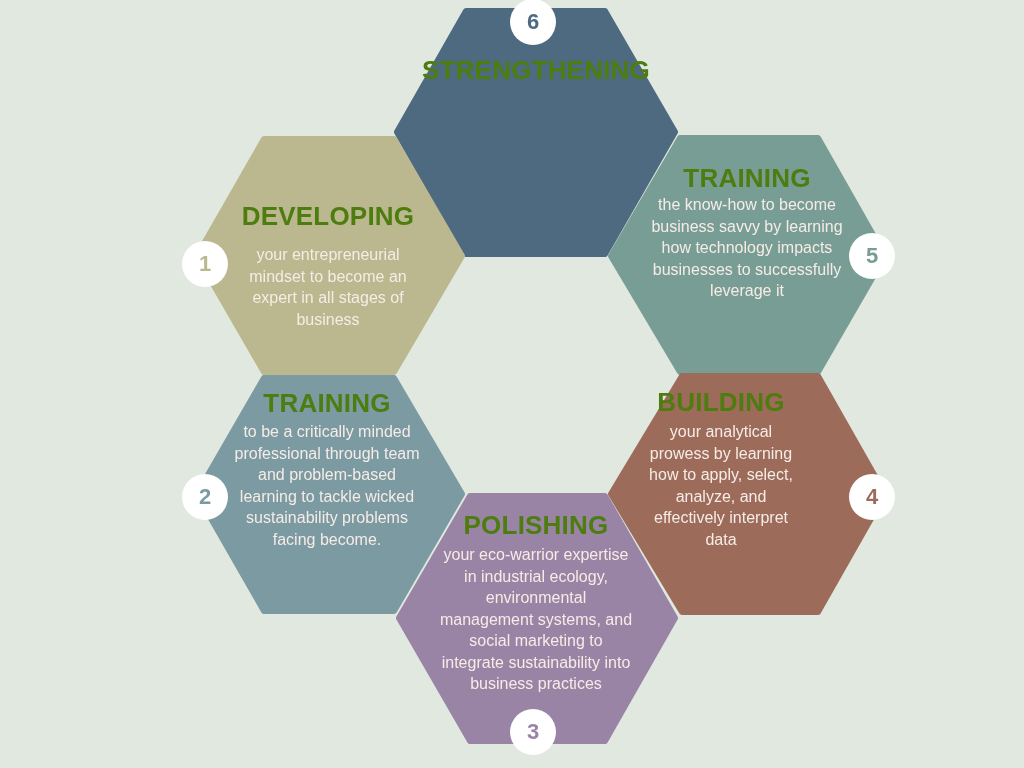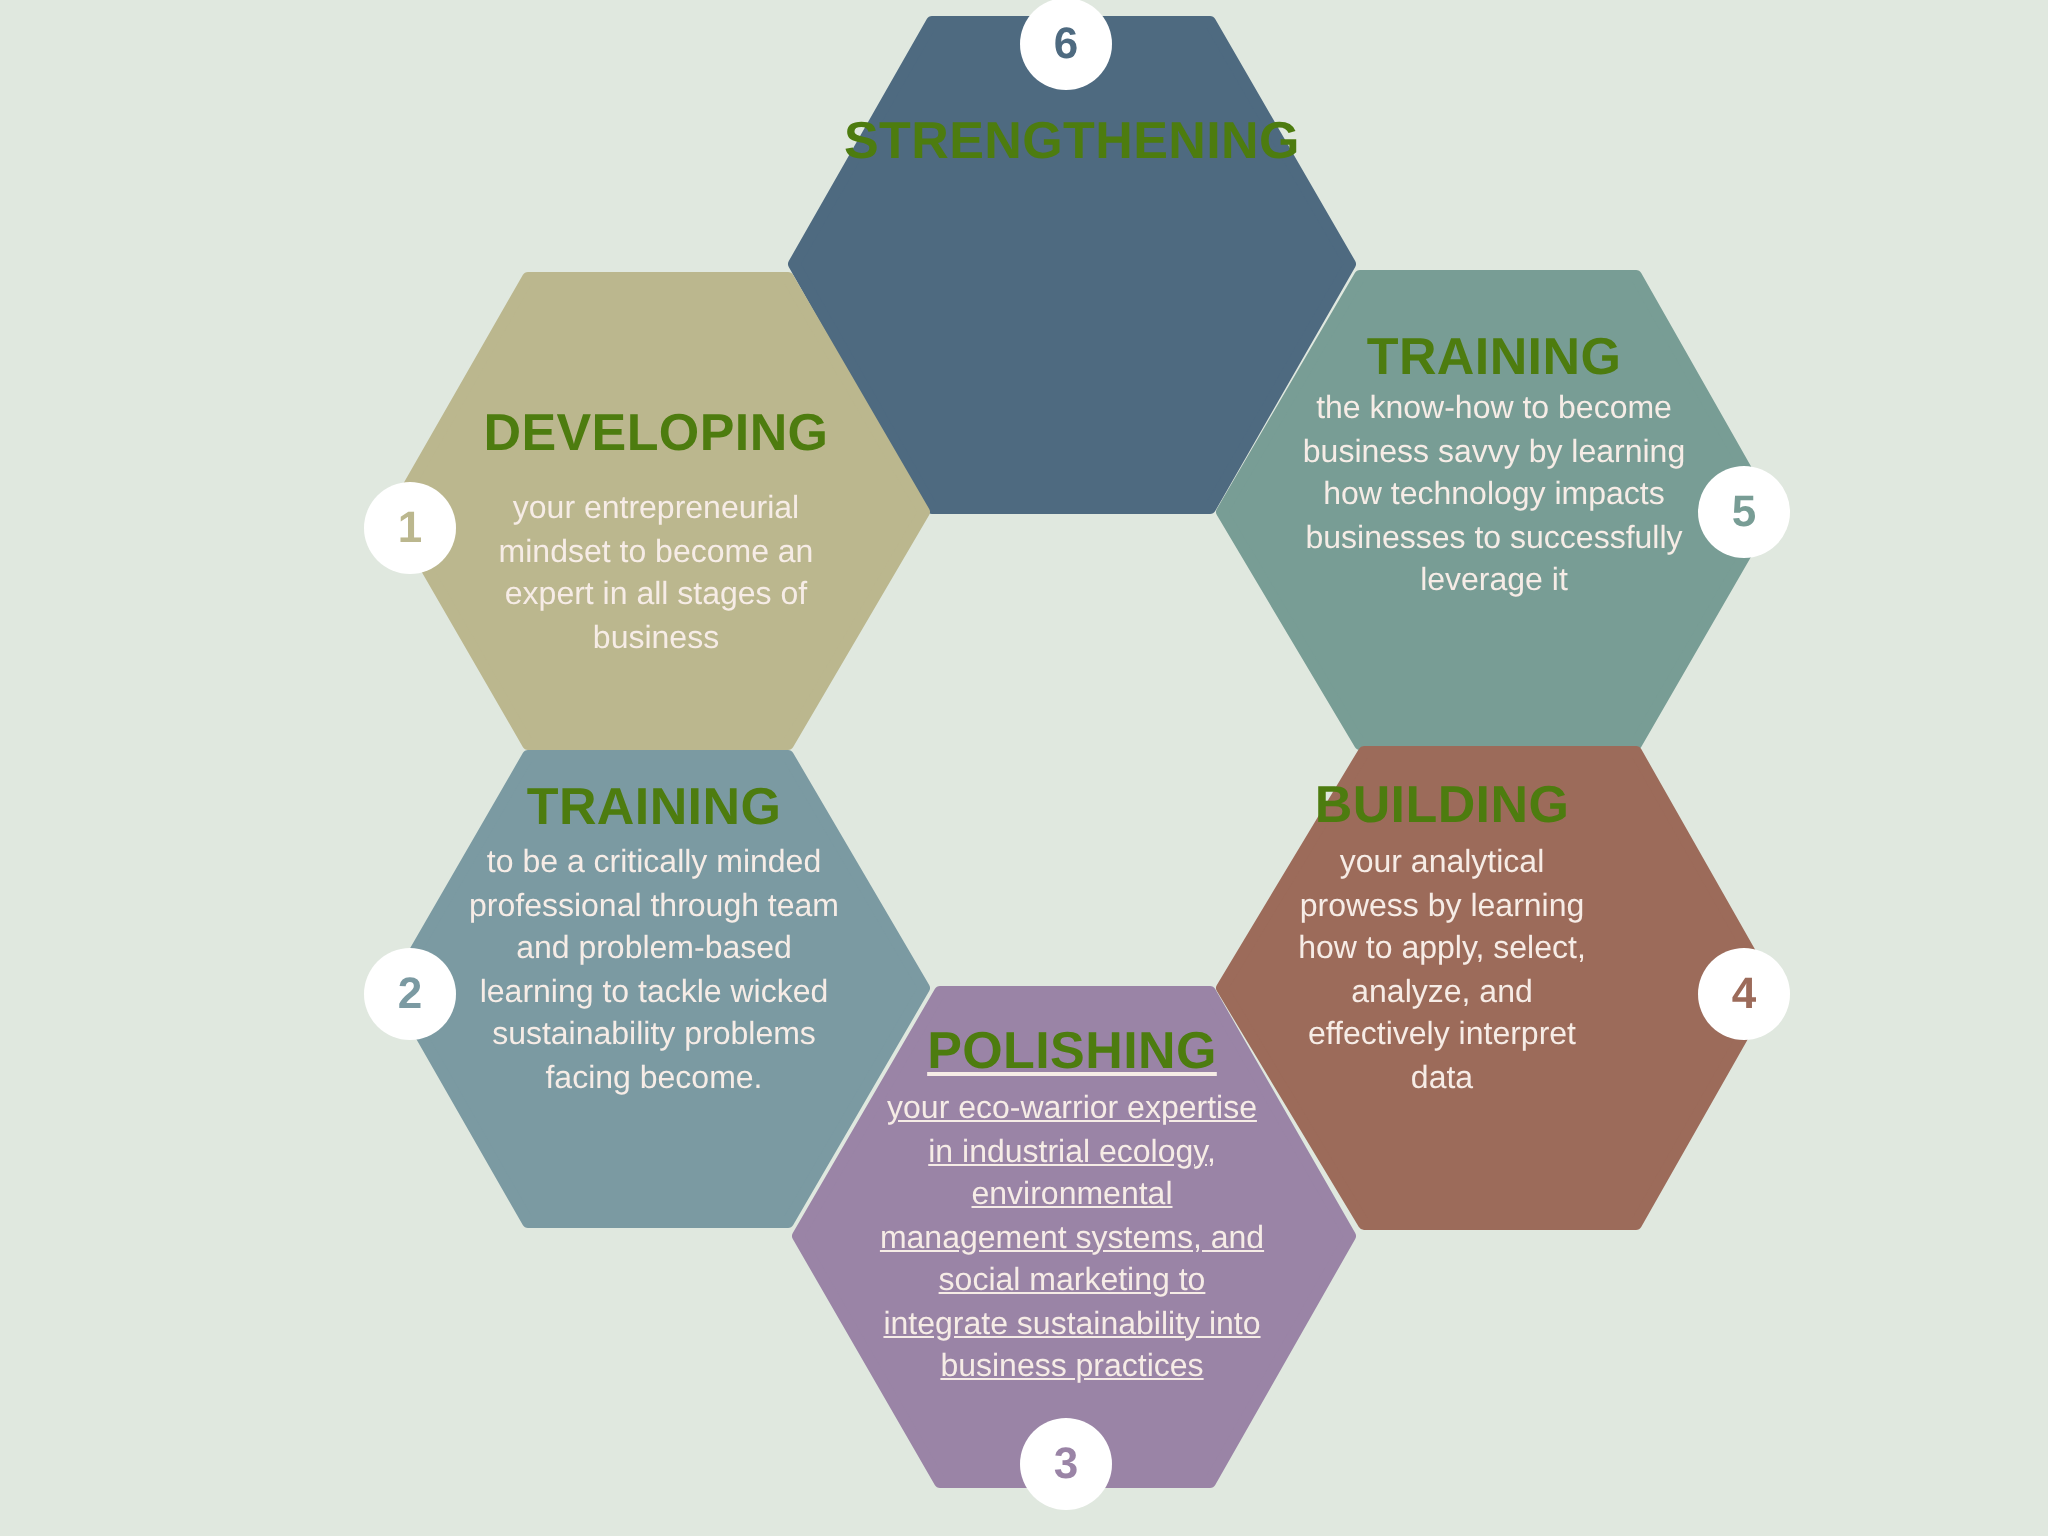--- a/index.html
+++ b/index.html
@@ -52,17 +52,17 @@
   <div class="hex-body" style="margin-top:5px;">to be a critically minded professional through team and problem-based learning to tackle wicked sustainability problems facing become.</div>
 </div>
 <div class="badge" style="left:182px; top:474px; color:#7b9aa2;">2</div>
 
 <div class="hex-text" style="left:640px; top:389px; width:162px;">
   <div class="hex-title">BUILDING</div>
   <div class="hex-body" style="margin-top:6px;">your analytical prowess by learning how to apply, select, analyze, and effectively interpret data</div>
 </div>
 <div class="badge" style="left:849px; top:474px; color:#9c6b5a;">4</div>
 
-<div class="hex-text" style="left:438px; top:512px; width:196px;text-decoration:underline;">
+<div class="hex-text" style="left:438px; top:512px; width:196px;">
   <div class="hex-title">POLISHING</div>
   <div class="hex-body" style="margin-top:6px;">your eco-warrior expertise in industrial ecology, environmental management systems, and social marketing to integrate sustainability into business practices</div>
 </div>
 <div class="badge" style="left:510px; top:709px; color:#9a84a6;">3</div>
 
 </body></html>

